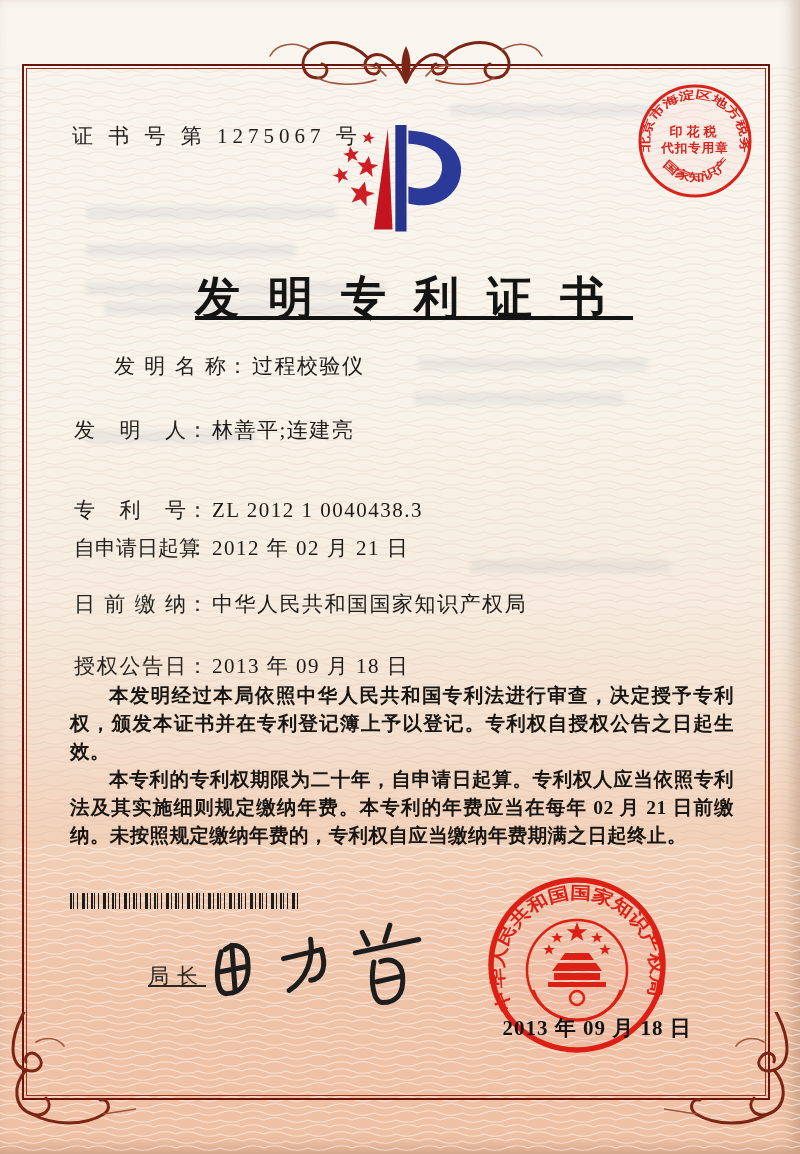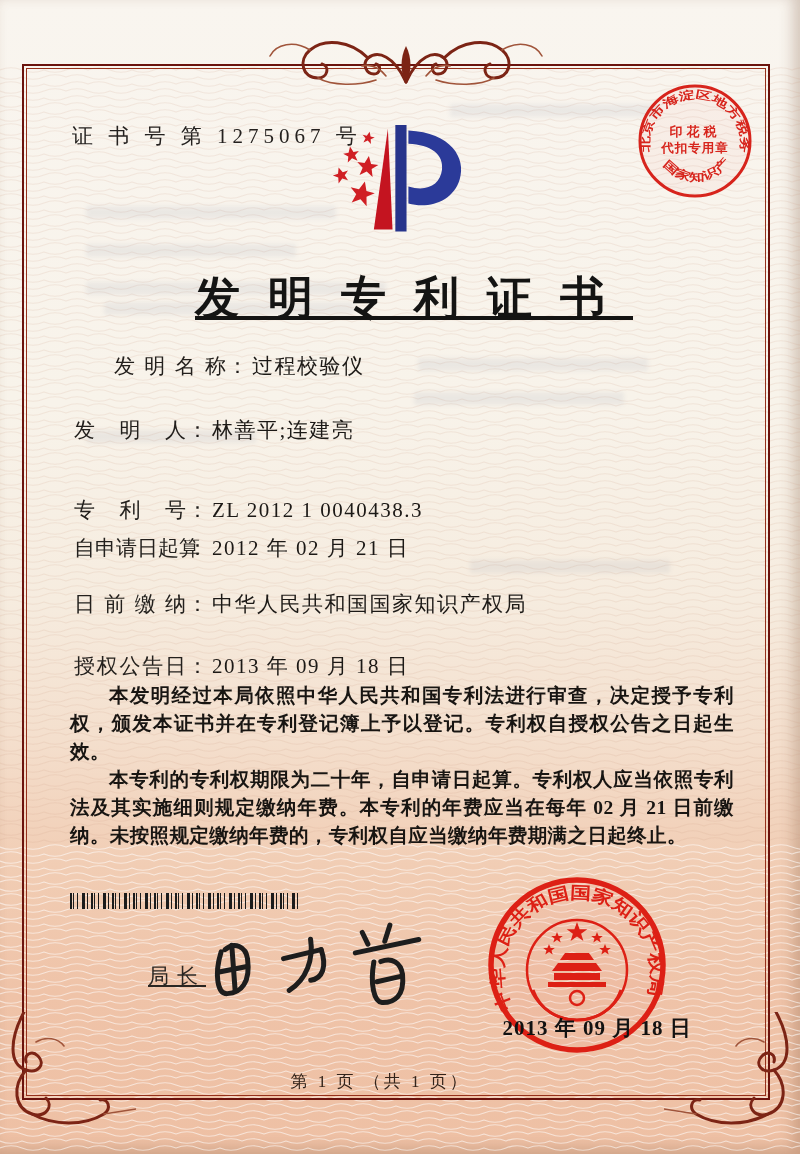--- a/index.html
+++ b/index.html
@@ -351,14 +351,13 @@
         <path d="M66,99 L116,99 L110,91 L72,91 Z"></path>
         <rect x="68" y="101" width="46" height="7"></rect>
         <rect x="62" y="110" width="58" height="5"></rect>
       </g>
       <circle cx="91" cy="126" r="7" fill="none" stroke="#dd2015" stroke-width="2.5"></circle>
       <path d="M47,118 C54,138 72,148 91,148 C110,148 128,138 135,118" fill="none" stroke="#dd2015" stroke-width="3"></path>
     </g>
   </svg>
   <div class="seal-date">2013 年 09 月 18 日</div>
 
-  <div class="footer">第 1 页 （共 1 页）</div>
 </div>
 
 </body></html>

